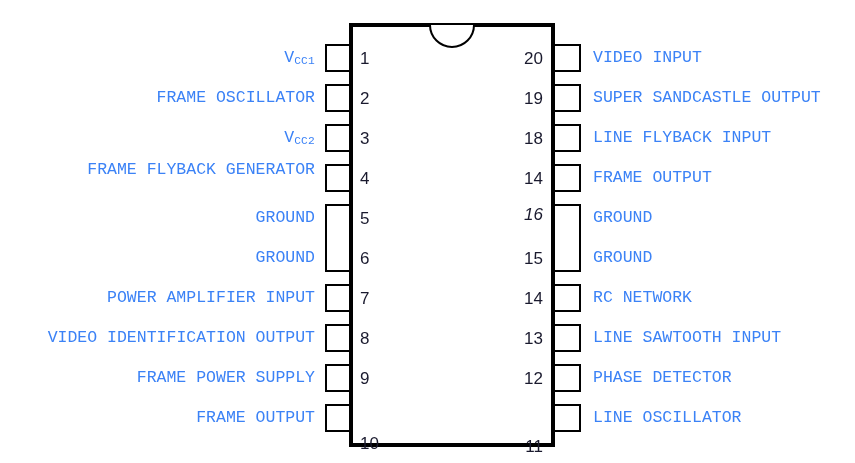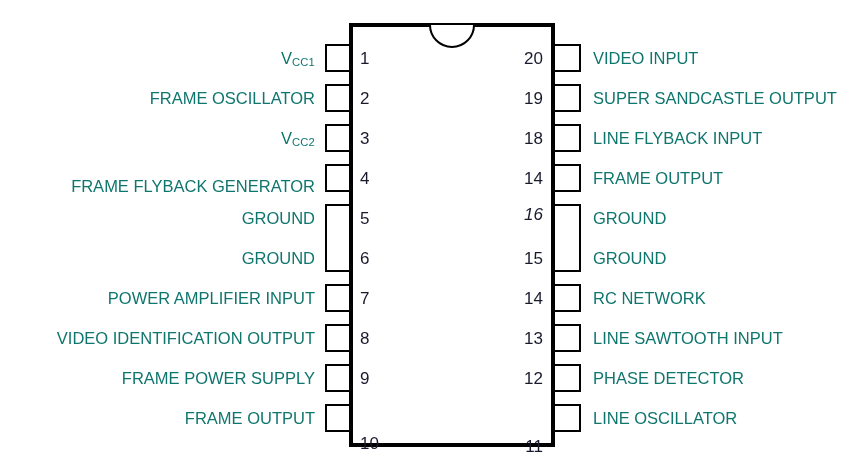--- a/index.html
+++ b/index.html
@@ -64,24 +64,25 @@
     z-index: 5;
     white-space: nowrap;
   }
   .pin-num.left  { left: 360px; text-align: left; }
   .pin-num.right { left: 455px; width: 88px; text-align: right; }
 
   
   .pin-label {
     position: absolute;
     font-size: 16.5px;
-    color: #0f766e;
+    color: #3b82f6;
     line-height: 1;
     white-space: nowrap;
     z-index: 5;
+    font-family: Liberation Mono, monospace;
   }
   .pin-label.left {
     left: 0px;
     width: 315px;
     text-align: right;
   }
   .pin-label.right {
     left: 593px;
     text-align: left;
   }
@@ -110,21 +111,21 @@
       <div class="pin-num left" style="top: 50px;">1</div>
       <div class="pin-label left" style="top: 50px;">V<sub>CC1</sub></div>
       <div class="pin-box left" style="top: 84px; height: 28px;"></div>
       <div class="pin-num left" style="top: 90px;">2</div>
       <div class="pin-label left" style="top: 90px;">FRAME OSCILLATOR</div>
       <div class="pin-box left" style="top: 124px; height: 28px;"></div>
       <div class="pin-num left" style="top: 130px;">3</div>
       <div class="pin-label left" style="top: 130px;">V<sub>CC2</sub></div>
       <div class="pin-box left" style="top: 164px; height: 28px;"></div>
       <div class="pin-num left" style="top: 170px;">4</div>
-      <div class="pin-label left" style="top: 178px;">FRAME FLYBACK GENERATOR</div>
+      <div class="pin-label left" style="top: 162px;">FRAME FLYBACK GENERATOR</div>
       <div class="pin-box left" style="top: 204px; height: 68px;"></div>
       <div class="pin-num left" style="top: 210px;">5</div>
       <div class="pin-label left" style="top: 210px;">GROUND</div>
       <div class="pin-num left" style="top: 250px;">6</div>
       <div class="pin-label left" style="top: 250px;">GROUND</div>
       <div class="pin-box left" style="top: 284px; height: 28px;"></div>
       <div class="pin-num left" style="top: 290px;">7</div>
       <div class="pin-label left" style="top: 290px;">POWER AMPLIFIER INPUT</div>
       <div class="pin-box left" style="top: 324px; height: 28px;"></div>
       <div class="pin-num left" style="top: 330px;">8</div>

